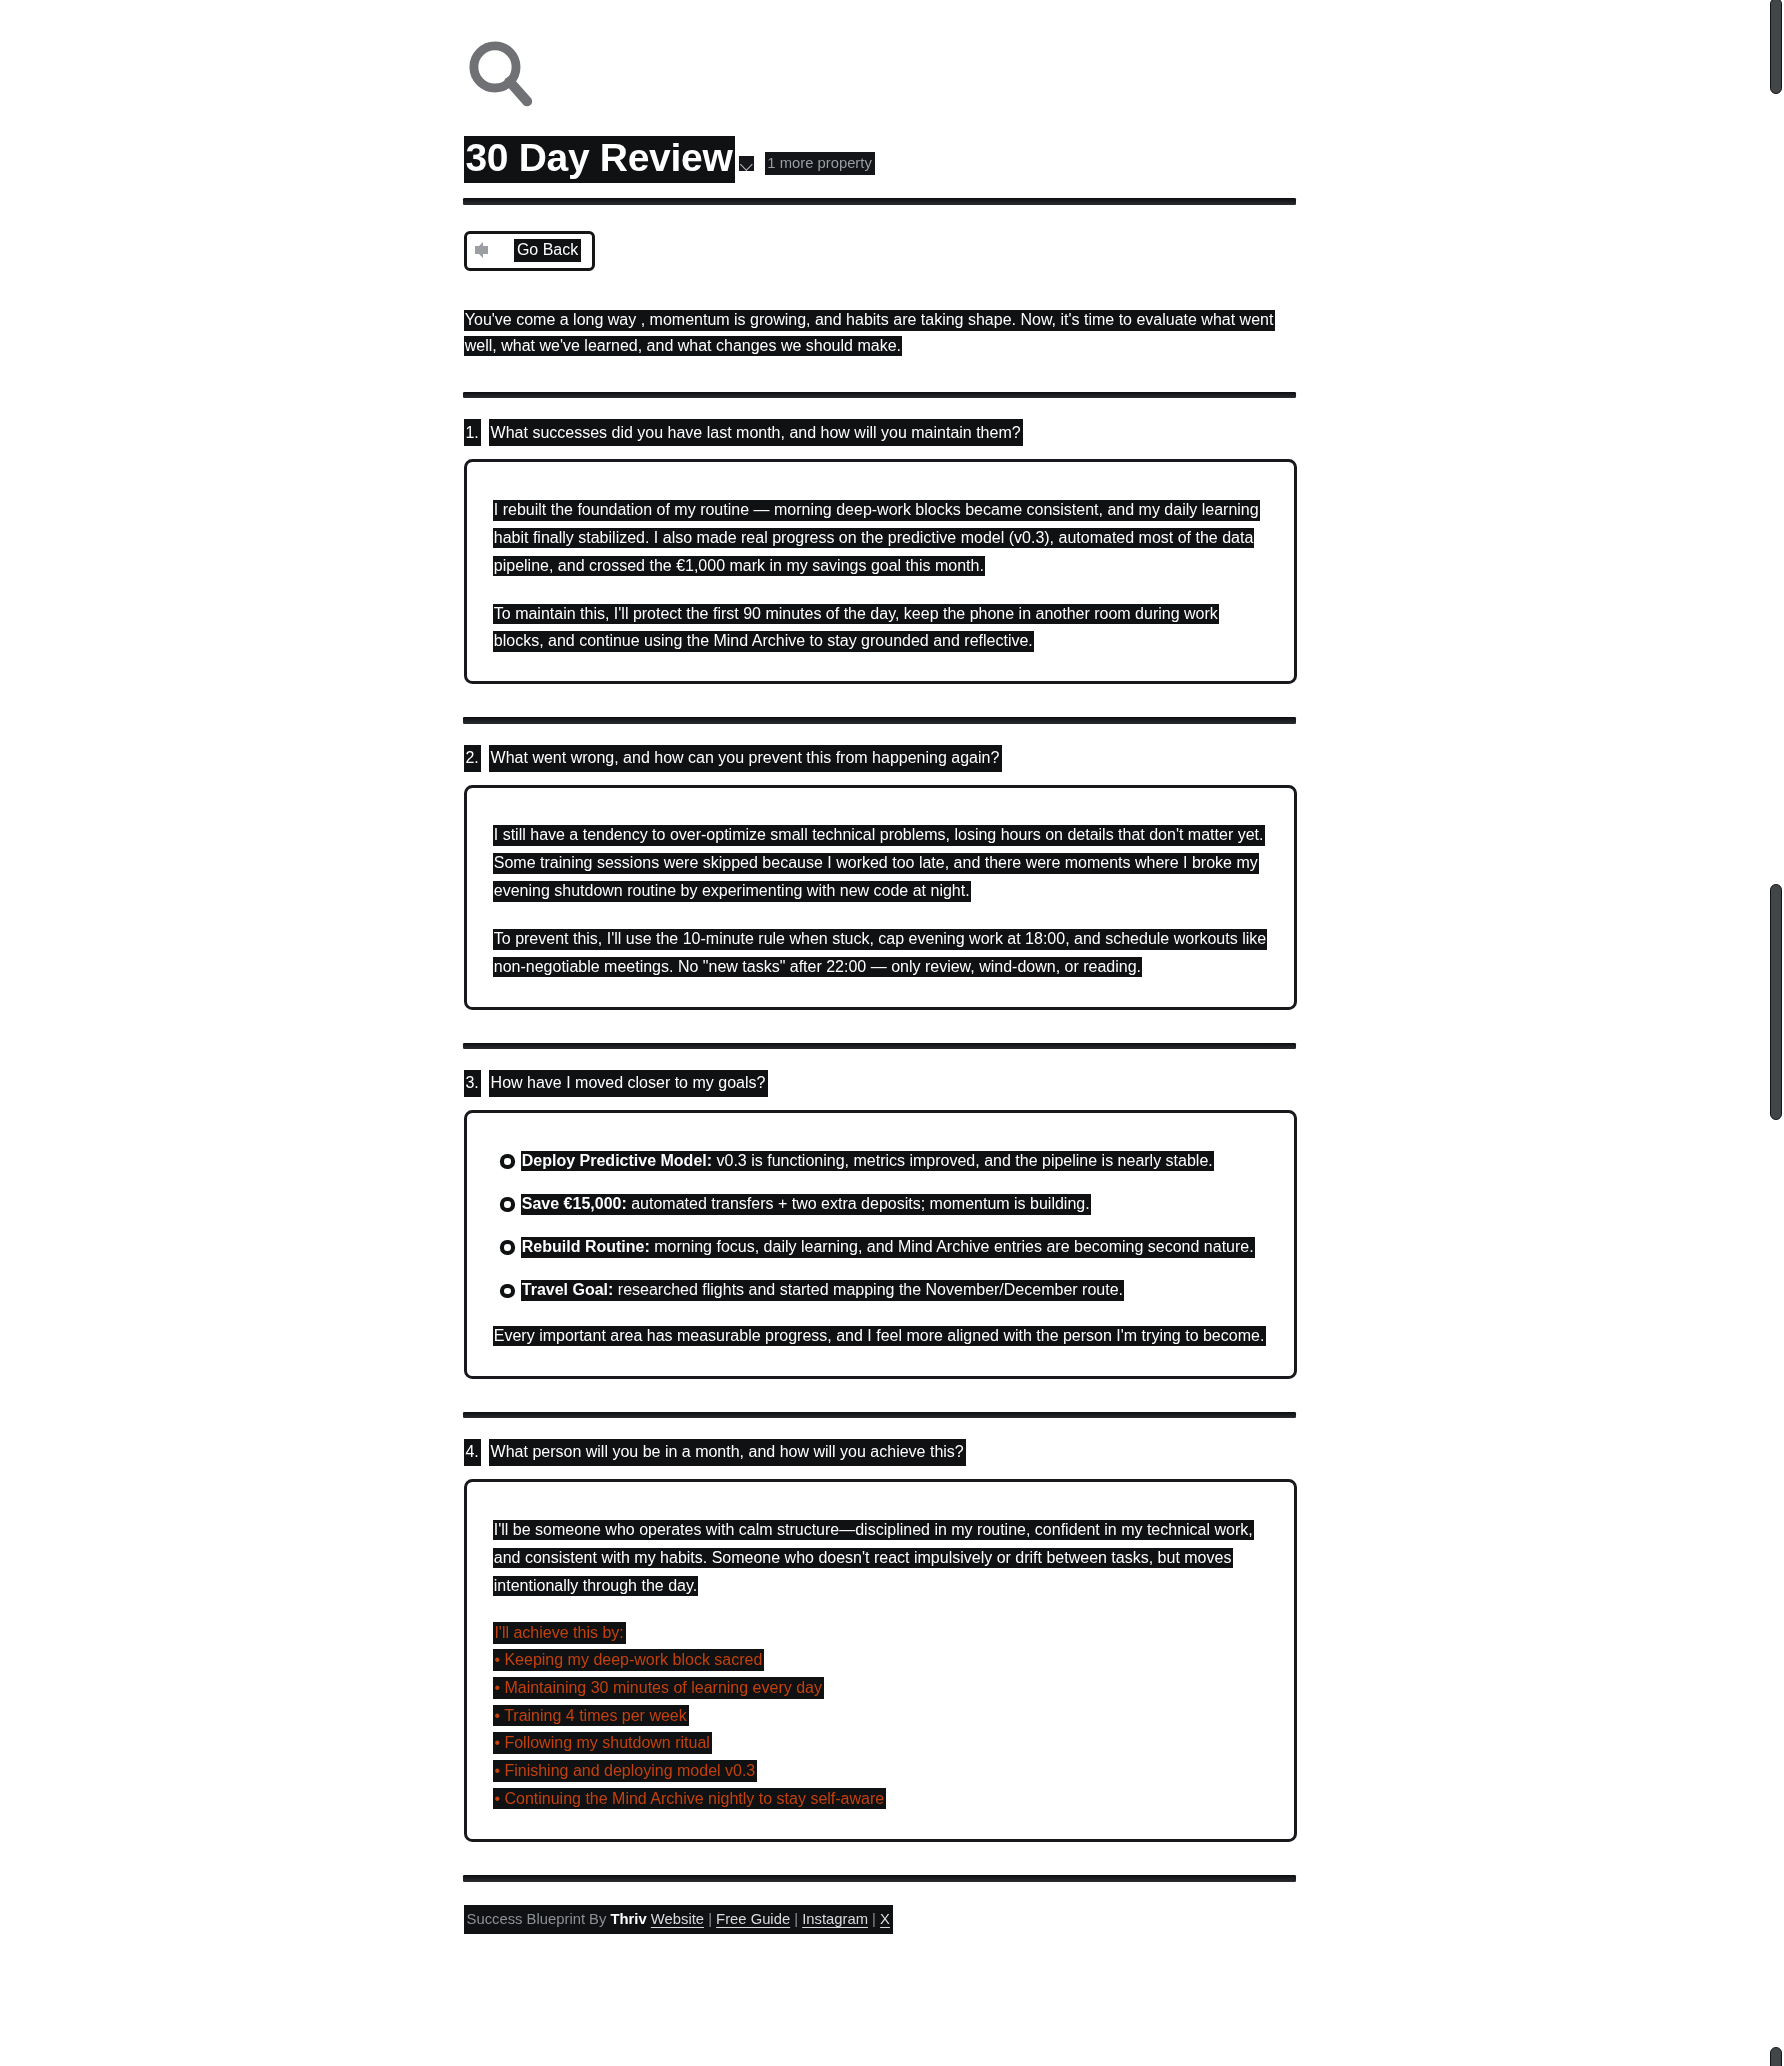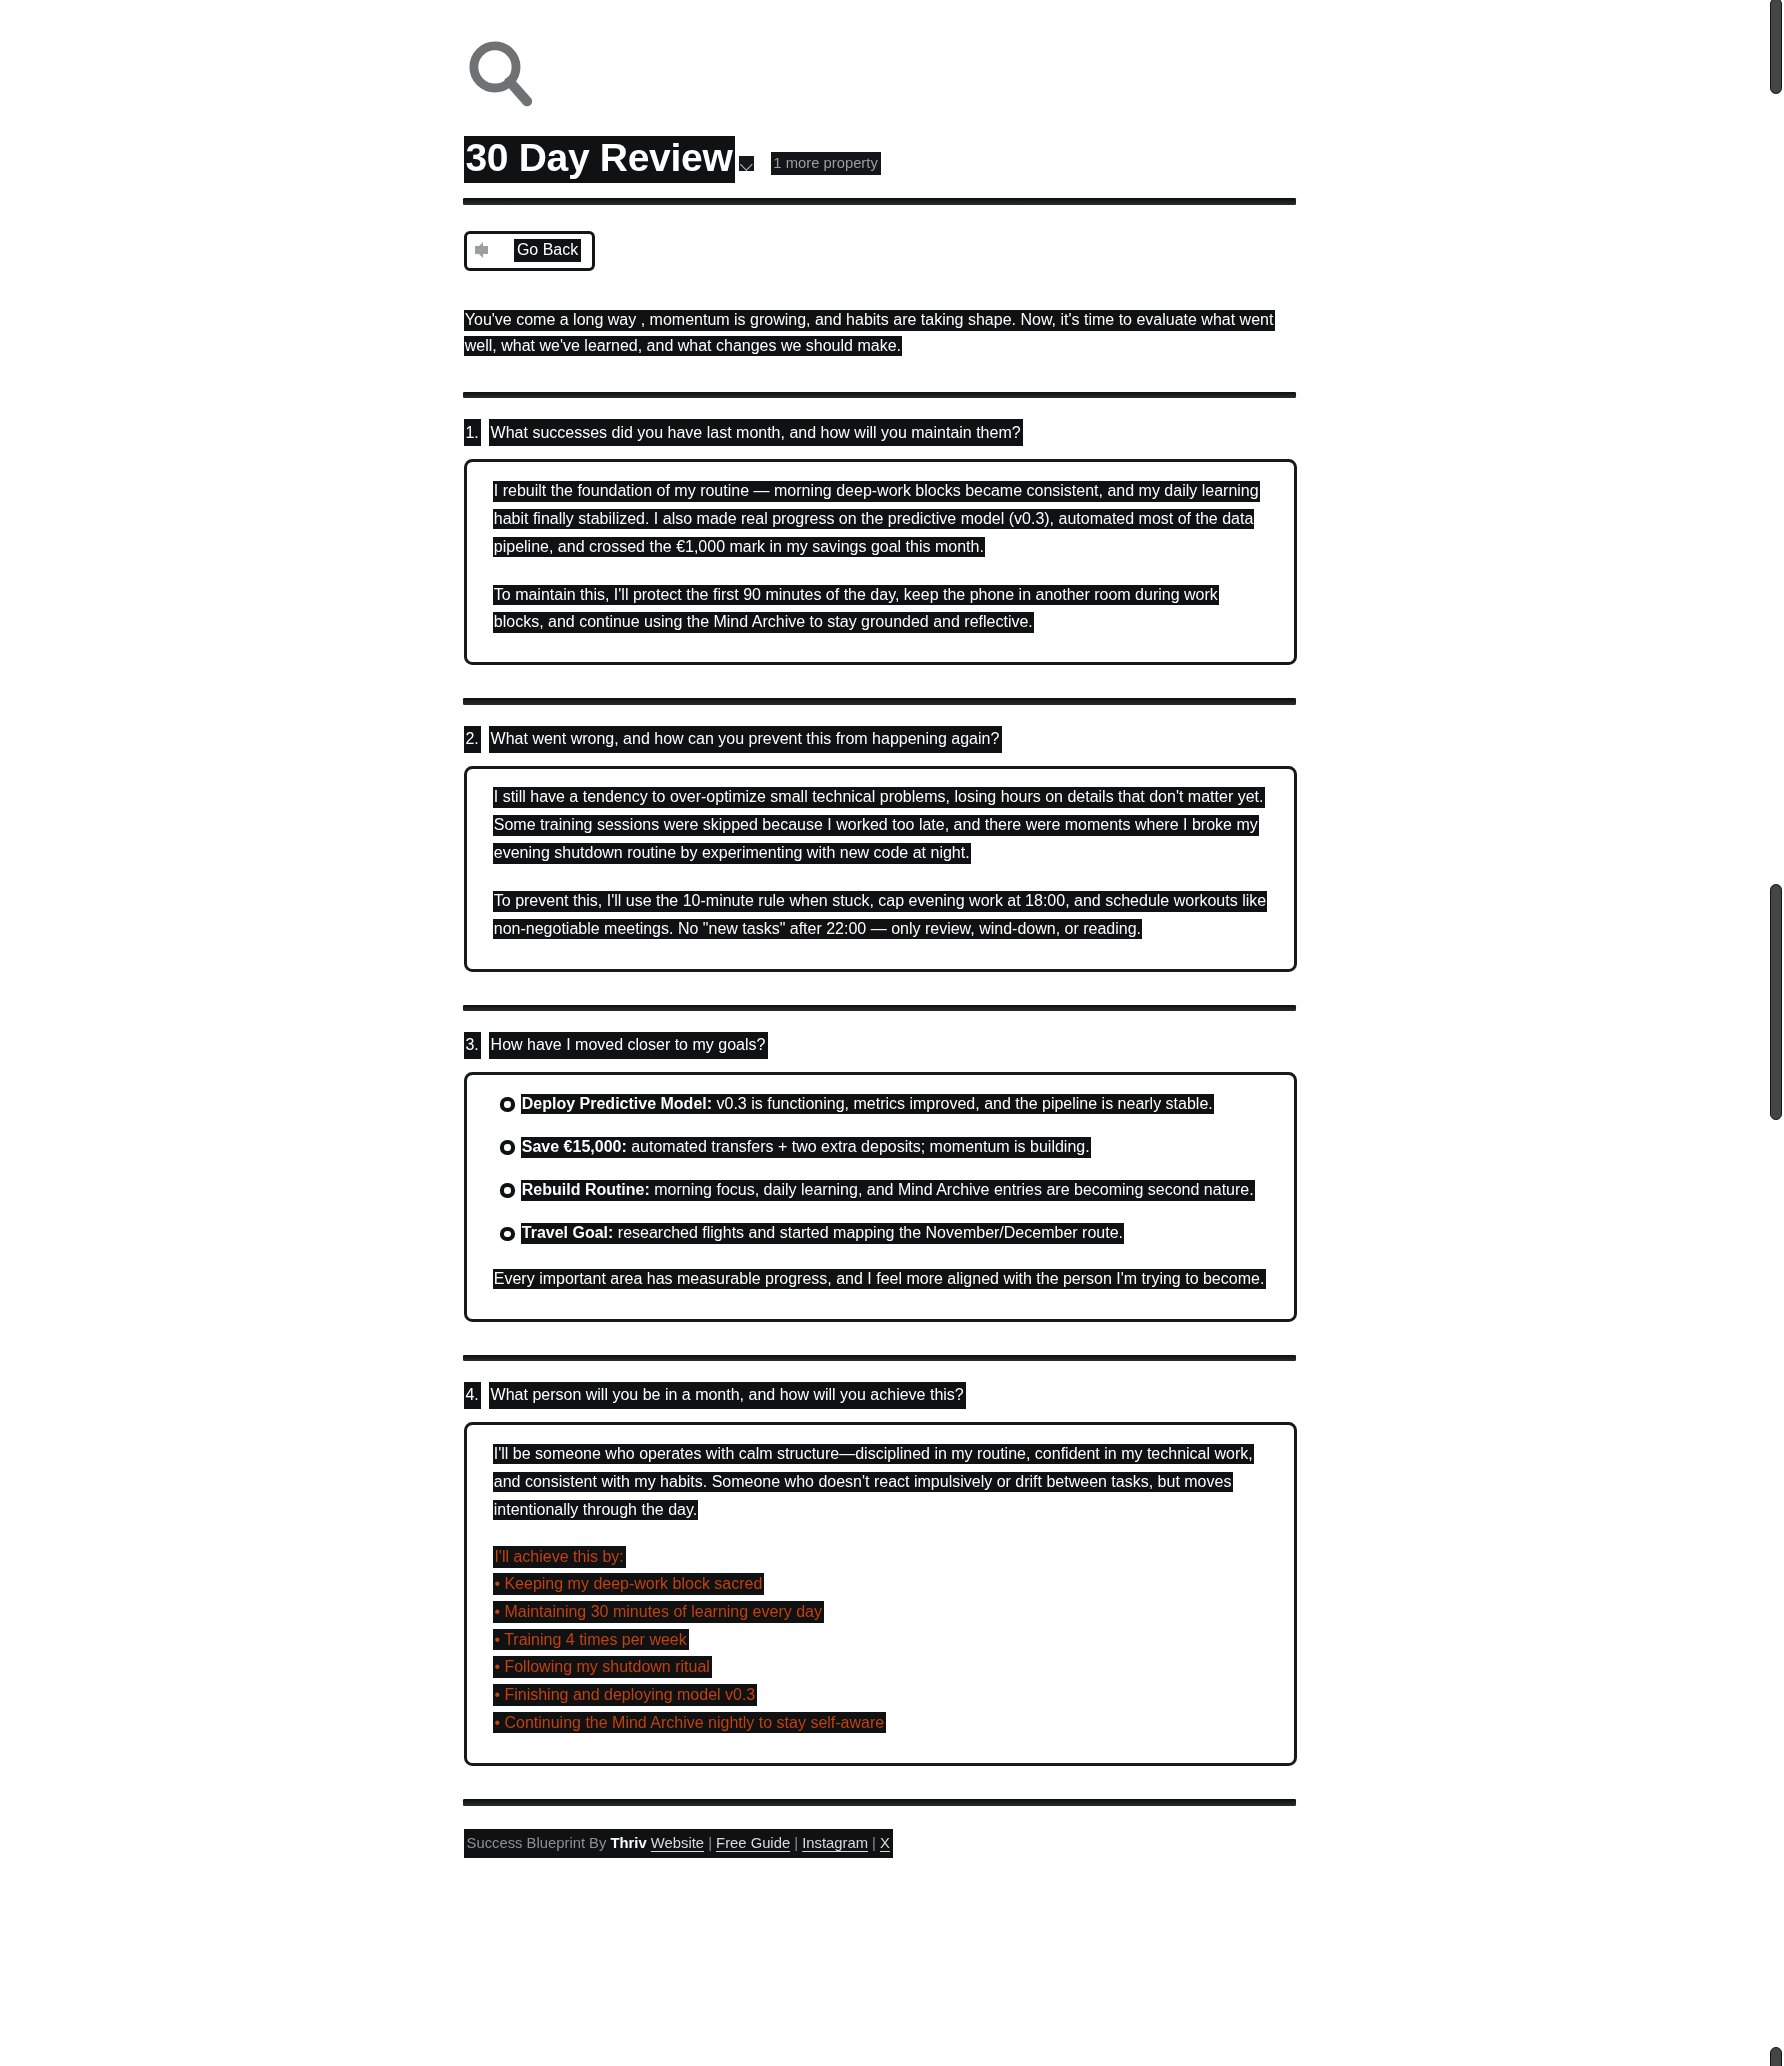--- a/index.html
+++ b/index.html
@@ -51,21 +51,21 @@
     display: inline-block;
     padding: 1.2px 2.4px 3.5px 1.2px;
   }
 
   
   .prop-toggle {
     margin-top: 15.3px;
     margin-left: 1.2px;
     display: inline-flex;
     align-items: center;
-    gap: 17px;
+    gap: 11px;
     cursor: pointer;
     border-radius: 9px;
   }
   .chev {
     width: 15.3px; height: 15.3px;
     display: inline-block;
     position: relative;
     background: #15171a;
   }
   .chev::after {
@@ -181,21 +181,21 @@
   }
 
   
   .card {
     margin-top: 13px;
     margin-left: 0.6px;
     width: 833px;
     border: 3px solid #17191c;
     border-radius: 8.3px;
     background: #ffffff;
-    padding: 15px 26px 26px 26px;
+    padding: 34px 26px 26px 26px;
   }
   .card p {
     font-size: 16px;
     line-height: 1.74;
     margin-bottom: 20px;
   }
   .card p:last-child { margin-bottom: 0; }
   .card p span.hl {
     color: #ffffff;
     background: #0f1113;

